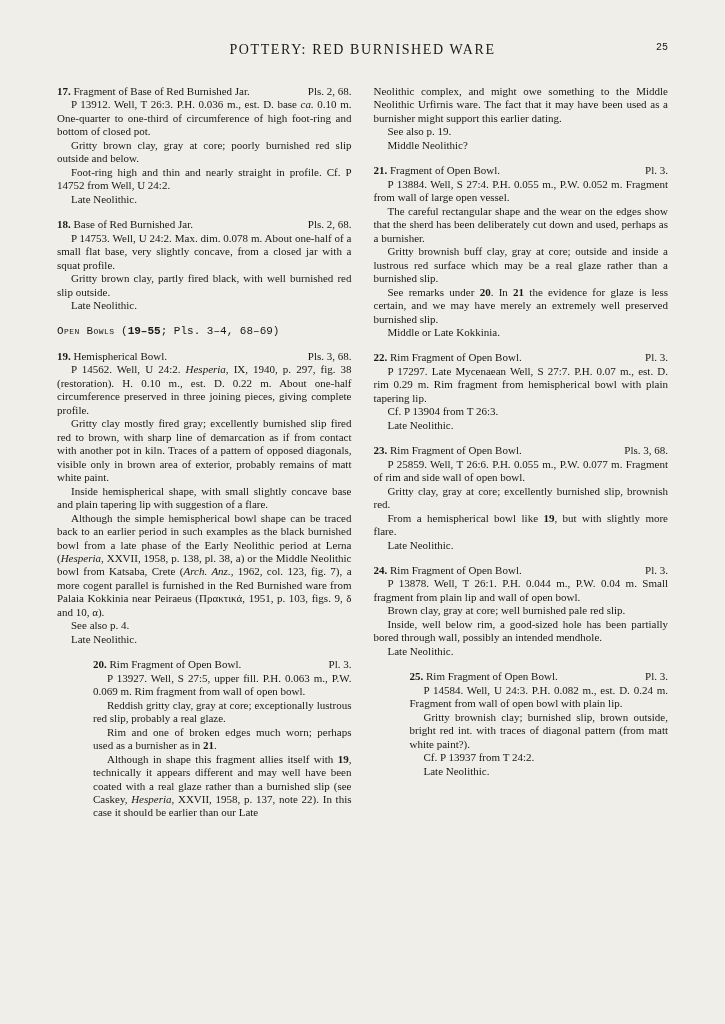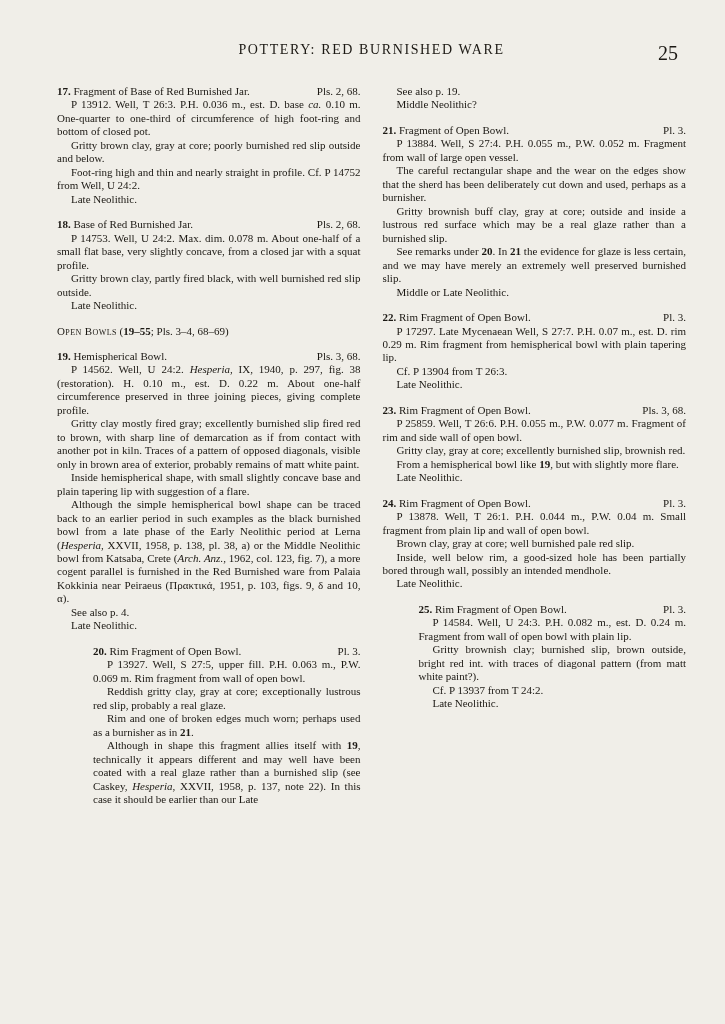--- a/index.html
+++ b/index.html
@@ -8,39 +8,40 @@
     height: 1024px;
     background: #f0eee8;
     color: #1b1813;
     font-family: "Liberation Serif", "DejaVu Serif", serif;
     overflow: hidden;
   }
   .page {
     width: 100%;
     height: 100%;
     box-sizing: border-box;
-    padding: 42px 39px 24px 57px;
+    padding: 42px 57px 24px 57px;
     border-radius: 7px;
   }
   .page-header {
     position: relative;
     height: 18px;
     margin-bottom: 25px;
   }
   .running-title {
     display: block;
     text-align: center;
     font-size: 14px;
     letter-spacing: 1.6px;
   }
   .page-number {
     position: absolute;
-    right: 8px;
+    right: 0;
     top: 0;
-    font-size: 20px;
+    font-size: 10px;
+    font-family: Liberation Mono, monospace;
   }
   .columns {
     display: flex;
     gap: 22px;
     align-items: flex-start;
   }
   .column {
     flex: 1 1 0;
     min-width: 0;
     font-size: 11px;
@@ -53,21 +54,21 @@
   .entry:last-child { margin-bottom: 0; margin-left: 36px; }
   .entry-head {
     display: flex;
     justify-content: space-between;
   }
   .entry-lead { white-space: normal; }
   .entry-num { font-weight: bold; }
   .entry-plate { margin-left: 10px; white-space: nowrap; }
   .para { margin: 0; text-indent: 14px; }
   .para.no-indent { text-indent: 0; }
-  .section-head { margin: 0 0 12px 0; }
+  .section-head { margin: 0 0 12px 0; font-family: Liberation Mono, monospace; }
   .sc { font-variant: small-caps; letter-spacing: 0.4px; }
   i { font-style: italic; }
   b { font-weight: bold; }
 </style>
 </head>
 <body>
 
 <div class="page">
   <header class="page-header">
     <span class="running-title">POTTERY: RED BURNISHED WARE</span>
@@ -113,33 +114,34 @@
             <span class="entry-plate">Pl. 3.</span>
           </div>
           <p class="para">P 13927. Well, S 27:5, upper fill. P.H. 0.063 m., P.W. 0.069 m. Rim fragment from wall of open bowl.</p>
           <p class="para">Reddish gritty clay, gray at core; exceptionally lustrous red slip, probably a real glaze.</p>
           <p class="para">Rim and one of broken edges much worn; perhaps used as a burnisher as in <b>21</b>.</p>
           <p class="para">Although in shape this fragment allies itself with <b>19</b>, technically it appears different and may well have been coated with a real glaze rather than a burnished slip (see Caskey, <i>Hesperia</i>, XXVII, 1958, p. 137, note 22). In this case it should be earlier than our Late</p>
         </article>
       </div>
     <div class="column">
         <article class="entry">
+          <p class="para no-indent">Neolithic complex, and might owe something to the Middle Neolithic Urfirnis ware. The fact that it may have been used as a burnisher might support this earlier dating.</p>
           <p class="para">See also p. 19.</p>
           <p class="para">Middle Neolithic?</p>
         </article>
         <article class="entry">
           <div class="entry-head">
             <span class="entry-lead"><span class="entry-num">21.</span> <span class="entry-title">Fragment of Open Bowl.</span></span>
             <span class="entry-plate">Pl. 3.</span>
           </div>
           <p class="para">P 13884. Well, S 27:4. P.H. 0.055 m., P.W. 0.052 m. Fragment from wall of large open vessel.</p>
           <p class="para">The careful rectangular shape and the wear on the edges show that the sherd has been deliberately cut down and used, perhaps as a burnisher.</p>
           <p class="para">Gritty brownish buff clay, gray at core; outside and inside a lustrous red surface which may be a real glaze rather than a burnished slip.</p>
           <p class="para">See remarks under <b>20</b>. In <b>21</b> the evidence for glaze is less certain, and we may have merely an extremely well preserved burnished slip.</p>
-          <p class="para">Middle or Late Neolithic.</p>
+          <p class="para">Middle or Late Kokkinia.</p>
         </article>
         <article class="entry">
           <div class="entry-head">
             <span class="entry-lead"><span class="entry-num">22.</span> <span class="entry-title">Rim Fragment of Open Bowl.</span></span>
             <span class="entry-plate">Pl. 3.</span>
           </div>
           <p class="para">P 17297. Late Mycenaean Well, S 27:7. P.H. 0.07 m., est. D. rim 0.29 m. Rim fragment from hemispherical bowl with plain tapering lip.</p>
           <p class="para">Cf. P 13904 from T 26:3.</p>
           <p class="para">Late Neolithic.</p>
         </article>

